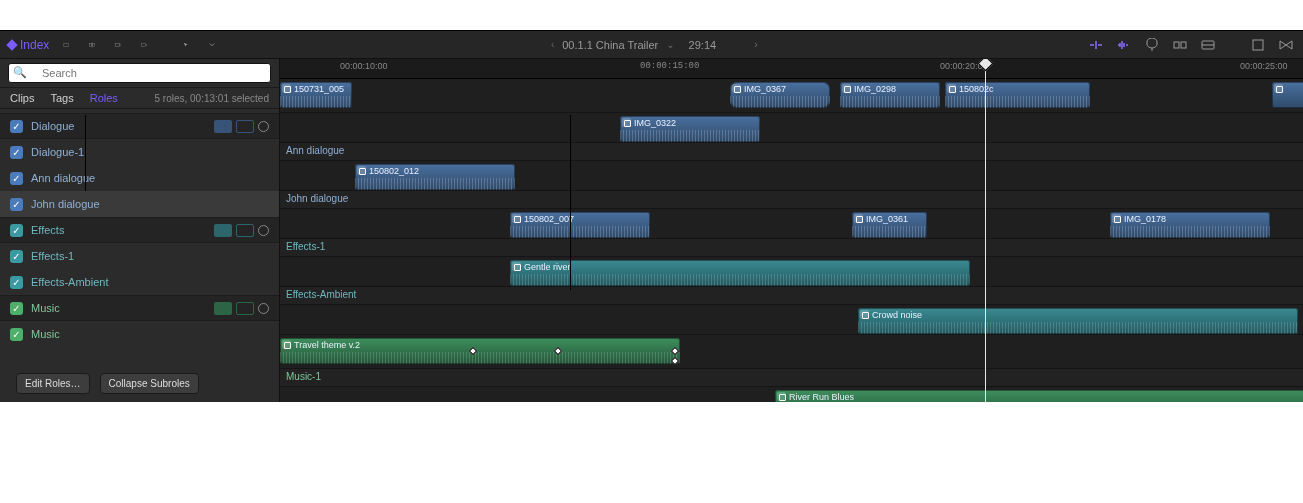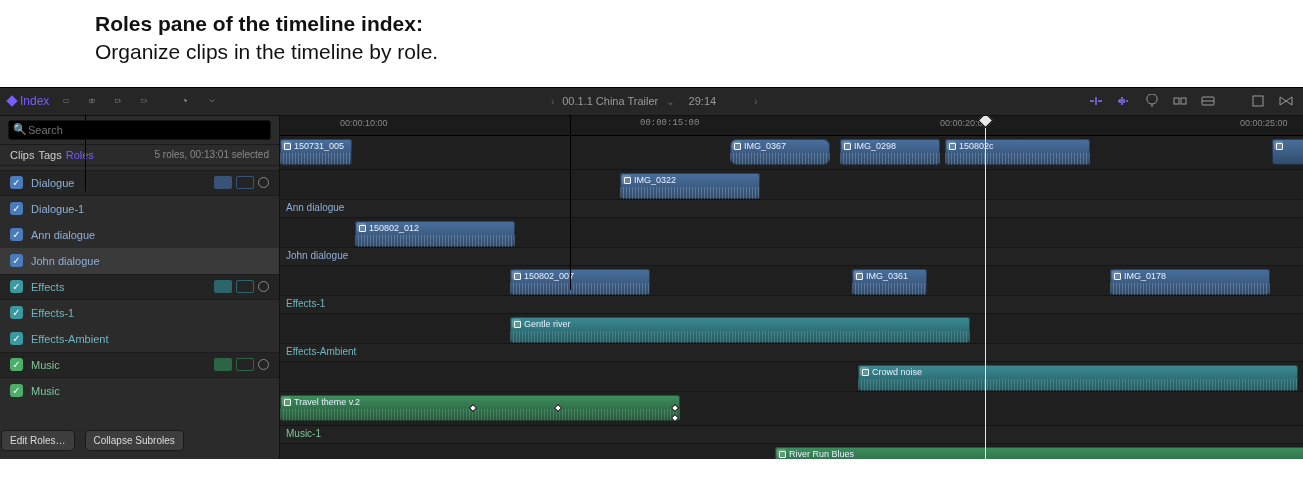--- a/index.html
+++ b/index.html
@@ -41,24 +41,24 @@
   .index-btn{color:var(--accent);font-size:12px;font-weight:500;display:flex;align-items:center;gap:4px}
   .index-btn .diamond{width:8px;height:8px;background:var(--accent);transform:rotate(45deg)}
   .center-group{display:flex;align-items:center;gap:8px;color:#9a9a9a;font-size:11px}
   .center-group .arrow{color:#6a6a6a;font-size:10px}
   .right-tools{display:flex;gap:10px;align-items:center}
 
   
   .body{display:flex;height:calc(100% - 28px)}
   .sidebar{width:280px;background:var(--panel);border-right:1px solid var(--border);display:flex;flex-direction:column}
   .search{padding:4px 8px;border-bottom:1px solid #1a1a1a}
-  .search input{width:100%;height:20px;background:#000000;border:1px solid #141414;border-radius:3px;color:#888;font-size:11px;padding:0 19px;outline:none}
+  .search input{width:100%;height:20px;background:#ffffff;border:1px solid #141414;border-radius:3px;color:#888;font-size:11px;padding:0 33px;outline:none}
   .search-wrap{position:relative}
   .search-wrap .mag{position:absolute;left:5px;top:3px;font-size:11px;color:#666}
-  .tabs{display:flex;align-items:center;padding:4px 10px;font-size:11px;gap:4px;border-bottom:1px solid #1a1a1a}
+  .tabs{display:flex;align-items:center;padding:4px 10px;font-size:11px;gap:16px;border-bottom:1px solid #1a1a1a}
   .tabs .tab{color:var(--text);cursor:pointer}
   .tabs .tab.active{color:var(--accent)}
   .tabs .meta{margin-left:auto;color:#8a8a8a;font-size:10px}
 
   .roles{padding:4px 0 0 0;font-size:11px;}
   .role-row{display:flex;align-items:center;height:26px;padding:0 10px;gap:8px;}
   .role-row.group{background:#242424;border-top:1px solid #1c1c1c;border-bottom:1px solid #1c1c1c}
   .role-row.selected{background:var(--rowhi)}
   .chk{width:13px;height:13px;border-radius:3px;display:flex;align-items:center;justify-content:center;color:#fff;font-size:10px;flex-shrink:0}
   .chk.blue{background:#4a7cbd}
@@ -70,21 +70,21 @@
   .role-label.green{color:var(--green-label)}
   .role-icons{display:flex;gap:4px;align-items:center}
   .mini{width:18px;height:13px;border-radius:2px;opacity:.9}
   .mini.blue-f{background:#3a5a82}
   .mini.blue-o{border:1px solid #3a5a82}
   .mini.teal-f{background:#2e6d74}
   .mini.teal-o{border:1px solid #2e6d74}
   .mini.green-f{background:#2e6d49}
   .mini.green-o{border:1px solid #2e6d49}
   .circ{width:11px;height:11px;border:1.5px solid #888;border-radius:50%}
-  .sidebar-footer{margin-top:auto;display:flex;gap:10px;padding:6px 1px 8px;justify-content:flex-start}
+  .sidebar-footer{margin-top:auto;display:flex;gap:10px;padding:6px 16px 8px;justify-content:flex-start}
   .btn{background:#3d3d3d;border:1px solid #1a1a1a;border-radius:4px;color:#ddd;font-size:10px;padding:4px 8px;cursor:pointer}
 
   
   .timeline{flex:1;position:relative;background:var(--bg);overflow:hidden}
   .ruler{height:20px;border-bottom:1px solid #000;background:#1b1b1b;position:relative;font-size:9px;color:#888}
   .ruler .tick{position:absolute;top:2px}
   .lanes{position:relative}
   .lane{position:relative;height:34px;border-bottom:1px solid #151515}
   .lane.short{height:30px}
   .lane-label{position:absolute;left:6px;top:4px;font-size:10px;pointer-events:none}
@@ -108,23 +108,20 @@
   .playhead{position:absolute;top:0;bottom:0;width:1px;background:#e8e8e8;z-index:40}
   .playhead-head{position:absolute;top:-1px;left:-5px;width:11px;height:11px;background:#e8e8e8;border:1px solid #000;transform:rotate(45deg)}
   .handle{position:absolute;width:6px;height:6px;background:#fff;border:1px solid #000;transform:rotate(45deg)}
 
   svg{display:block}
 </style>
 </head>
 <body>
 
 <div class="annotations" style="position:relative">
-  <div class="ann">
-    <b>Roles pane of the timeline index:</b><span> Organize clips in the timeline by role.</span>
-  </div>
 </div>
 <div class="callout-line" style="left:85px;top:115px;height:76px"></div>
 <div class="callout-line" style="left:570px;top:115px;height:175px"></div>
 
 <div class="app">
 
   <div class="toolbar">
     <div class="index-btn">
       <span class="diamond"></span>
       <span>Index</span>

